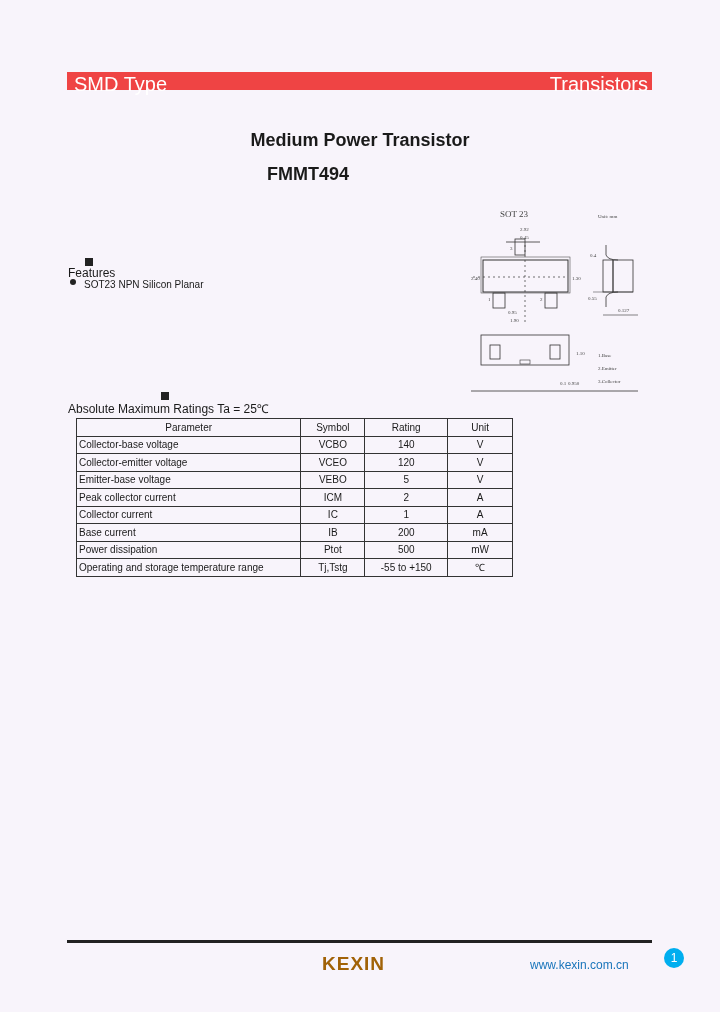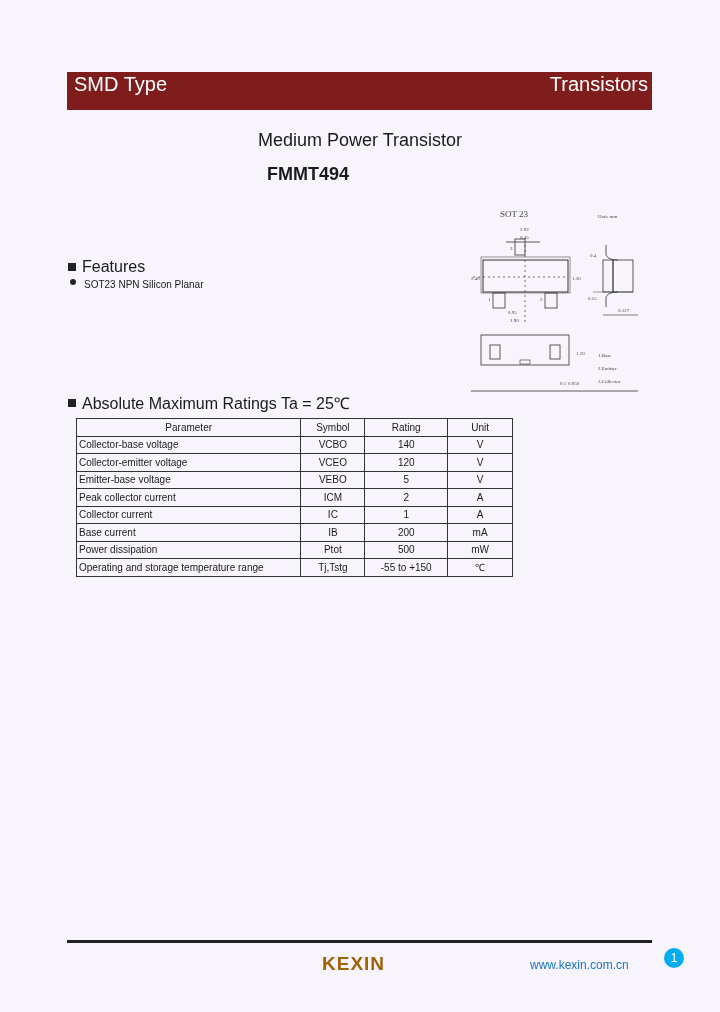--- a/index.html
+++ b/index.html
@@ -1,22 +1,22 @@
 <!DOCTYPE html>
 <html><head>
   <meta charset="utf-8">
   <style>
     html, body { margin:0; padding:0; }
     body { width:720px; height:1012px; background:#f8f4fb; position:relative; overflow:hidden; font-family:"Liberation Sans", sans-serif; color:#1a1a1a; }
-    .header-bar { position:absolute; left:67px; top:72px; width:585px; height:38px; background:#7f1d1d; color:#ffffff; }
+    .header-bar { position:absolute; left:67px; top:72px; width:585px; height:18px; background:#ef4444; color:#ffffff; }
     .header-left { position:absolute; left:7px; top:0; font-size:20px; line-height:25px; }
     .header-right { position:absolute; right:4px; top:0; font-size:20px; line-height:25px; }
-    .title { position:absolute; left:0; width:720px; top:130px; text-align:center; font-size:18px; font-weight:normal; }
+    .title { position:absolute; left:0; width:720px; top:130px; text-align:center; font-size:18px; font-weight:bold; }
     .part { position:absolute; left:0; width:616px; top:164px; text-align:center; font-size:18px; font-weight:bold; }
-    .sec-head { position:absolute; font-size:16px; display:flex; align-items:center; }
+    .sec-head { position:absolute; font-size:12px; display:flex; align-items:center;flex-direction:column; }
     .sq { width:8px; height:8px; background:#222; display:inline-block; margin-right:6px; }
     .feat-item { position:absolute; left:70px; top:279px; font-size:10px; display:flex; align-items:flex-start; }
     .dot { width:6px; height:6px; border-radius:50%; background:#222; display:inline-block; margin-right:8px; }
     table.ratings { position:absolute; left:76px; top:418px; width:437px; border-collapse:collapse; font-size:10px; border:1.5px solid #222;padding-left:12px; }
     table.ratings td, table.ratings th { border:1px solid #333; height:16.5px; padding:0 2px; font-weight:normal; }
     table.ratings th { text-align:center; }
     table.ratings td.c { text-align:center; }
     .diagram { position:absolute; left:468px; top:205px; width:180px; height:190px; }
     .footer-line { position:absolute; left:67px; top:940px; width:585px; height:3px; background:#222; }
     .logo { position:absolute; left:322px; top:953px; font-size:19px; font-weight:bold; color:#a16207; letter-spacing:1px; }

